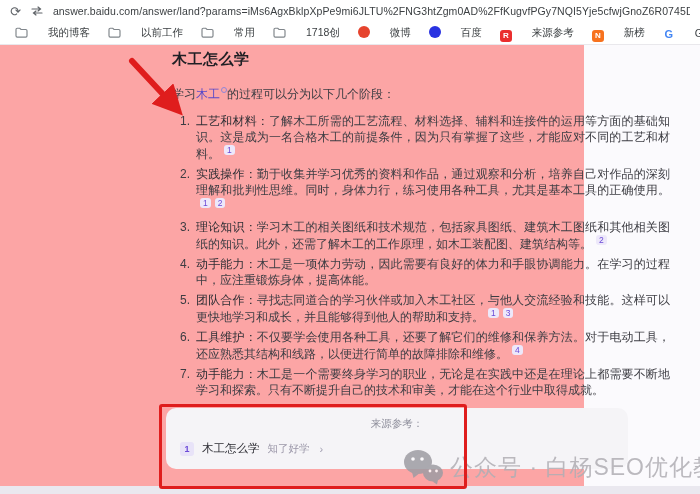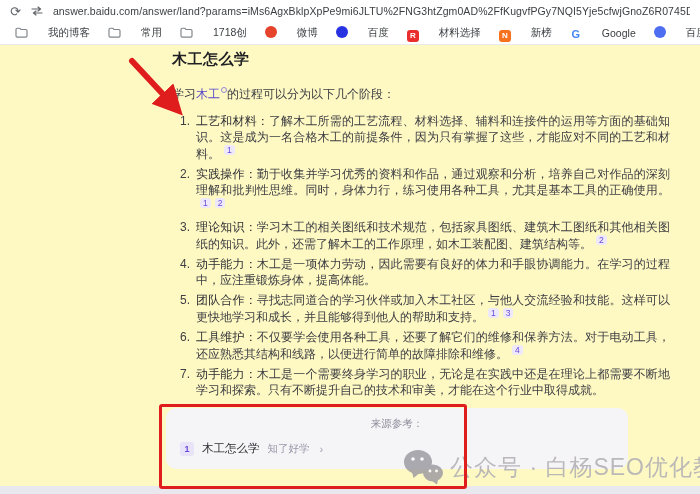--- a/index.html
+++ b/index.html
@@ -14,21 +14,21 @@
   .url-text { font-size:10.5px; color:#3c4043; letter-spacing:.1px; white-space:nowrap; overflow:hidden; }
   .bookmarks { height:23px; display:flex; align-items:center; padding:0 6px; border-bottom:1px solid #e9e8ec; white-space:nowrap; overflow:hidden; }
   .bm-item { display:inline-flex; align-items:center; gap:20px; padding:0 9px; cursor:pointer; flex:0 0 auto; }
   .bm-label { font-size:10.5px; color:#3c4043; }
   .bm-badge { width:12px; height:12px; border-radius:3px; color:#fff; font-size:8px; font-weight:bold;
               display:inline-flex; align-items:center; justify-content:center; line-height:1; }
   .bm-badge.circle { border-radius:50%; }
   .bm-badge.letter { background:transparent !important; font-size:11px; }
 
   
-  .page { position:absolute; top:45px; left:0; width:700px; height:449px; background:#fef9c3; }
+  .page { position:absolute; top:45px; left:0; width:584px; height:449px; background:#fca5a5; }
   .content { position:absolute; left:172px; top:5px; width:498px; color:#3d3d43; }
   .article-title { font-size:15px; font-weight:700; color:#1f1f24; margin-bottom:17px; letter-spacing:.5px; }
   .intro { font-size:12px; line-height:16px; margin-bottom:11px; }
   .term-link { color:#5949c9; text-decoration:none; cursor:pointer; }
   .term-sup { display:inline-block; width:6px; height:6px; border:1px solid #8f86d8; border-radius:50%;
               vertical-align:super; margin-left:1px; }
   ol.steps { list-style:none; padding-left:8px; }
   ol.steps li { display:flex; font-size:12px; line-height:16px; margin-bottom:4px; text-align:justify; }
   .step-num { flex:0 0 16px; color:#3d3d43; }
   .step-body { flex:1; }
@@ -74,20 +74,28 @@
   <div class="bookmarks" id="bookmarks-bar">
   <span class="bm-item">
     <span class="bm-icon-slot">
   <svg width="13" height="11" viewBox="0 0 16 14">
     <path d="M1 3.2 Q1 1.6 2.6 1.6 h3.2 L7.4 3.2 h6 q1.6 0 1.6 1.6 v6.4 q0 1.6 -1.6 1.6 H2.6 Q1 12.8 1 11.2 Z" fill="none" stroke-width="1.5" stroke="#80868b"></path>
   </svg>
 </span>
     <span class="bm-label">我的博客</span>
   </span>
 
+  <span class="bm-item">
+    <span class="bm-icon-slot">
+  <svg width="13" height="11" viewBox="0 0 16 14">
+    <path d="M1 3.2 Q1 1.6 2.6 1.6 h3.2 L7.4 3.2 h6 q1.6 0 1.6 1.6 v6.4 q0 1.6 -1.6 1.6 H2.6 Q1 12.8 1 11.2 Z" fill="none" stroke-width="1.5" stroke="#80868b"></path>
+  </svg>
+</span>
+    <span class="bm-label">以前工作</span>
+  </span>
 
   <span class="bm-item">
     <span class="bm-icon-slot">
   <svg width="13" height="11" viewBox="0 0 16 14">
     <path d="M1 3.2 Q1 1.6 2.6 1.6 h3.2 L7.4 3.2 h6 q1.6 0 1.6 1.6 v6.4 q0 1.6 -1.6 1.6 H2.6 Q1 12.8 1 11.2 Z" fill="none" stroke-width="1.5" stroke="#80868b"></path>
   </svg>
 </span>
     <span class="bm-label">常用</span>
   </span>
 
@@ -106,21 +114,21 @@
     <span class="bm-label">微博</span>
   </span>
 
   <span class="bm-item">
     <span class="bm-icon-slot"><span class="bm-badge circle" style="background: rgb(41, 50, 225);"></span></span>
     <span class="bm-label">百度</span>
   </span>
 
   <span class="bm-item">
     <span class="bm-icon-slot"><span class="bm-badge square" style="background: rgb(234, 46, 46);">R</span></span>
-    <span class="bm-label">材料选择</span>
+    <span class="bm-label">来源参考</span>
   </span>
 
   <span class="bm-item">
     <span class="bm-icon-slot"><span class="bm-badge square" style="background: rgb(247, 114, 30);">N</span></span>
     <span class="bm-label">新榜</span>
   </span>
 
   <span class="bm-item">
     <span class="bm-icon-slot"><span class="bm-badge letter" style="color: rgb(66, 133, 244);">G</span></span>
     <span class="bm-label">Google</span>

